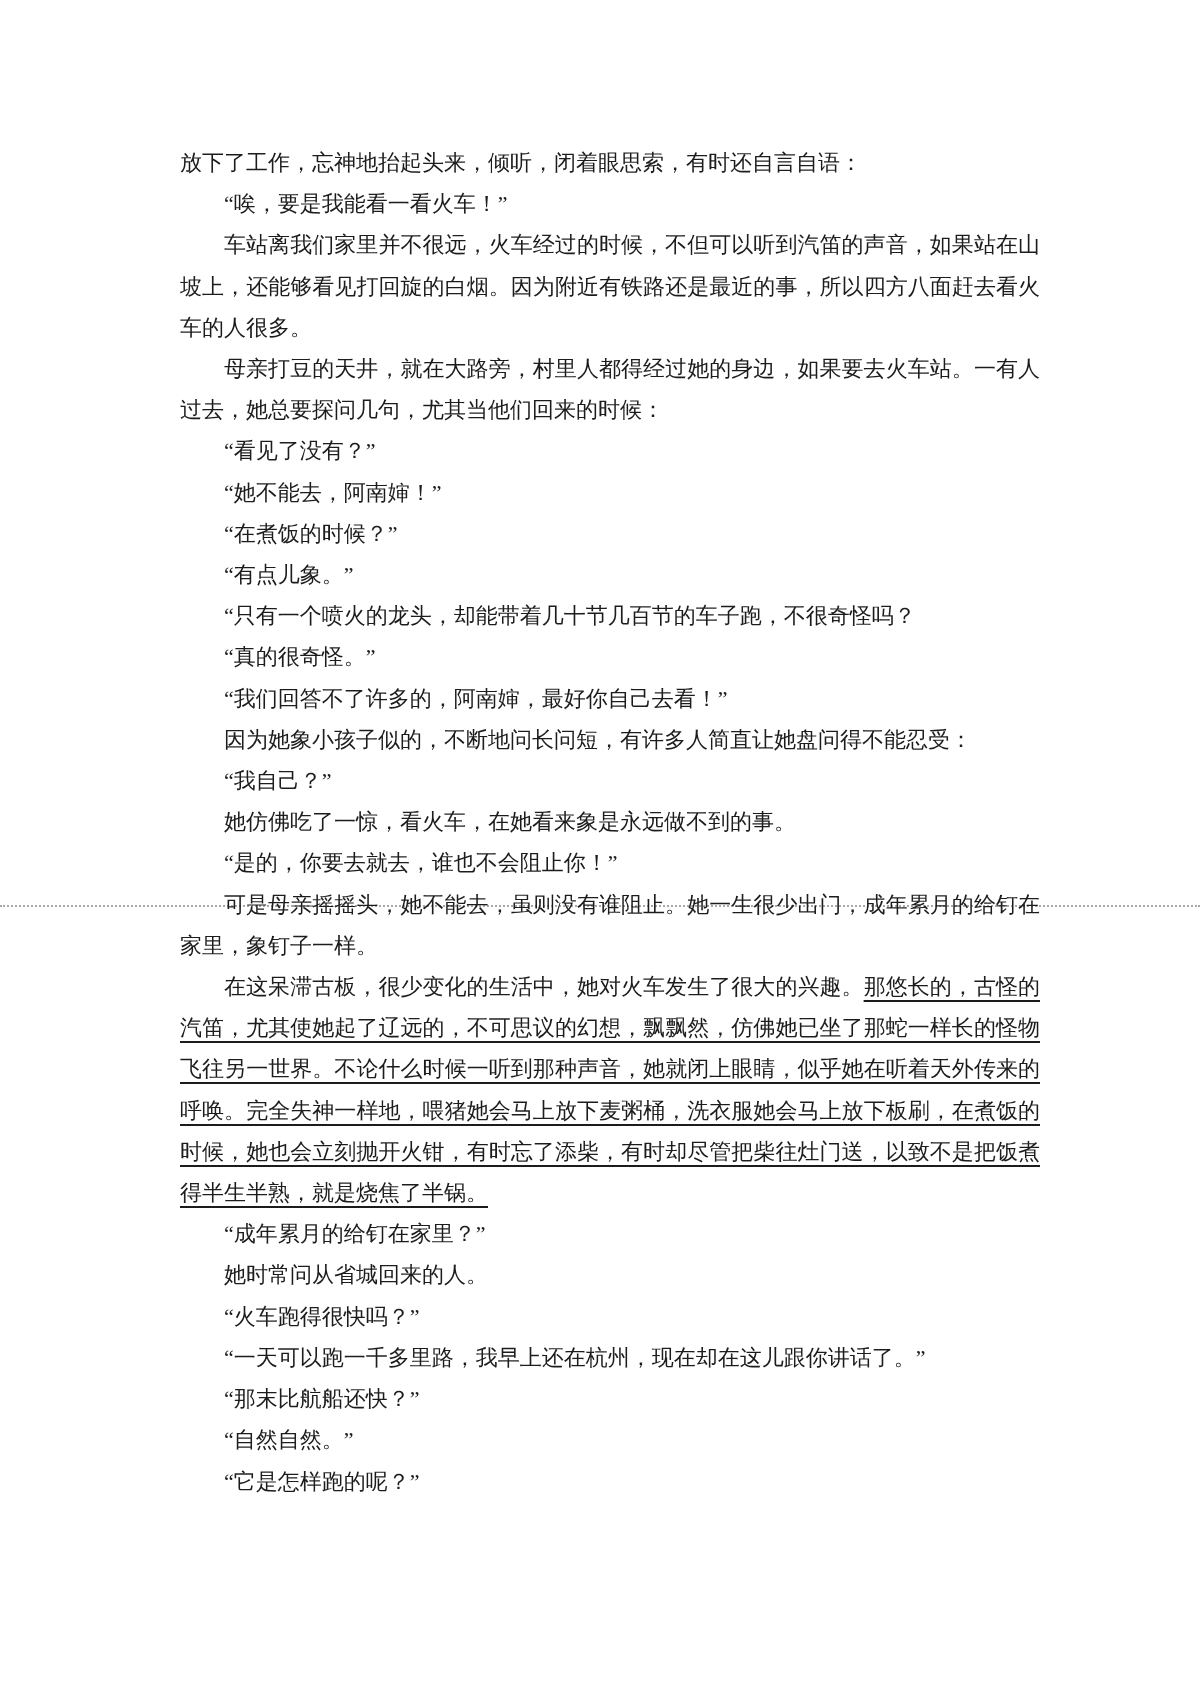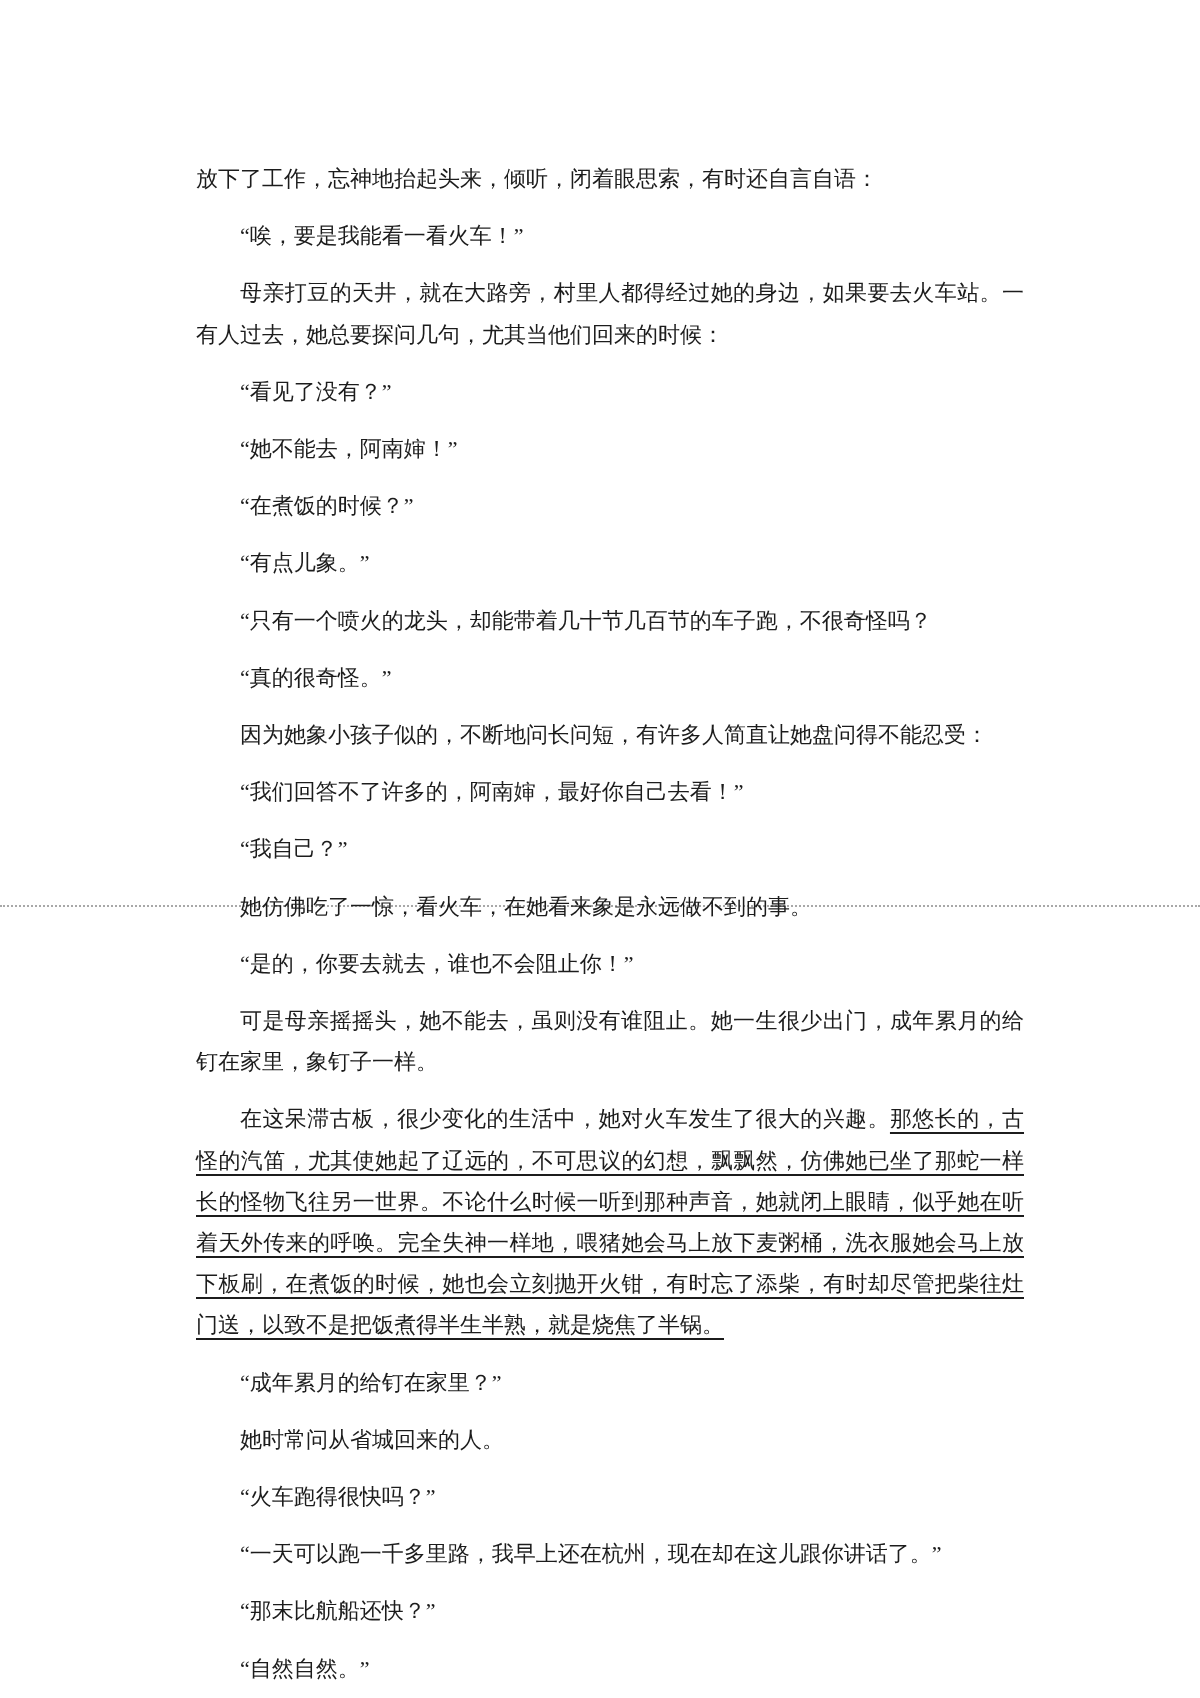--- a/index.html
+++ b/index.html
@@ -25,21 +25,21 @@
     z-index: 0;
   }
   .text-block {
     position: absolute;
     left: 180px;
     top: 142px;
     width: 860px;
     z-index: 1;
   }
   .text-block p {
-    margin: 16px;
+    margin: 0;
     font-size: 22px;
     line-height: 41.2px;
     text-align: justify;
     letter-spacing: 0;
     word-break: normal;
     color: #1c1c1c;
   }
   .text-block p.indent {
     text-indent: 2em;
   }
@@ -51,29 +51,30 @@
   }
 </style>
 </head>
 <body>
 
 <div class="page-break-line"></div>
 
 <div class="text-block">
   <p>放下了工作，忘神地抬起头来，倾听，闭着眼思索，有时还自言自语：</p>
   <p class="indent">“唉，要是我能看一看火车！”</p>
+  <p class="indent">车站离我们家里并不很远，火车经过的时候，不但可以听到汽笛的声音，如果站在山坡上，还能够看见打回旋的白烟。因为附近有铁路还是最近的事，所以四方八面赶去看火车的人很多。</p>
   <p class="indent">母亲打豆的天井，就在大路旁，村里人都得经过她的身边，如果要去火车站。一有人过去，她总要探问几句，尤其当他们回来的时候：</p>
   <p class="indent">“看见了没有？”</p>
   <p class="indent">“她不能去，阿南婶！”</p>
   <p class="indent">“在煮饭的时候？”</p>
   <p class="indent">“有点儿象。”</p>
   <p class="indent">“只有一个喷火的龙头，却能带着几十节几百节的车子跑，不很奇怪吗？</p>
   <p class="indent">“真的很奇怪。”</p>
+  <p class="indent">“我们回答不了许多的，阿南婶，最好你自己去看！”</p>
   <p class="indent">因为她象小孩子似的，不断地问长问短，有许多人简直让她盘问得不能忍受：</p>
-  <p class="indent">“我们回答不了许多的，阿南婶，最好你自己去看！”</p>
   <p class="indent">“我自己？”</p>
   <p class="indent">她仿佛吃了一惊，看火车，在她看来象是永远做不到的事。</p>
   <p class="indent">“是的，你要去就去，谁也不会阻止你！”</p>
   <p class="indent">可是母亲摇摇头，她不能去，虽则没有谁阻止。她一生很少出门，成年累月的给钉在家里，象钉子一样。</p>
   <p class="indent"><span>在这呆滞古板，很少变化的生活中，她对火车发生了很大的兴趣。</span><span class="underlined">那悠长的，古怪的汽笛，尤其使她起了辽远的，不可思议的幻想，飘飘然，仿佛她已坐了那蛇一样长的怪物飞往另一世界。不论什么时候一听到那种声音，她就闭上眼睛，似乎她在听着天外传来的呼唤。完全失神一样地，喂猪她会马上放下麦粥桶，洗衣服她会马上放下板刷，在煮饭的时候，她也会立刻抛开火钳，有时忘了添柴，有时却尽管把柴往灶门送，以致不是把饭煮得半生半熟，就是烧焦了半锅。</span></p>
   <p class="indent">“成年累月的给钉在家里？”</p>
   <p class="indent">她时常问从省城回来的人。</p>
   <p class="indent">“火车跑得很快吗？”</p>
   <p class="indent">“一天可以跑一千多里路，我早上还在杭州，现在却在这儿跟你讲话了。”</p>
   <p class="indent">“那末比航船还快？”</p>

